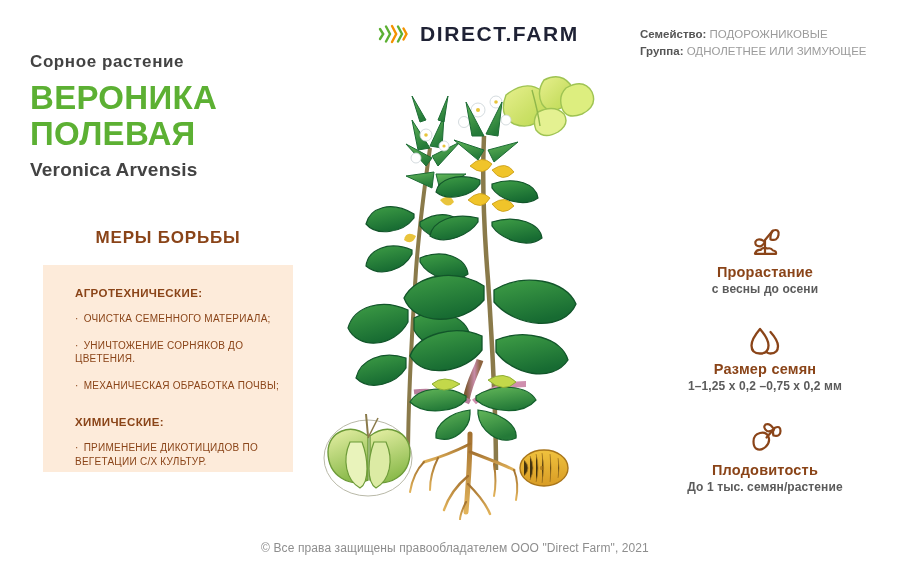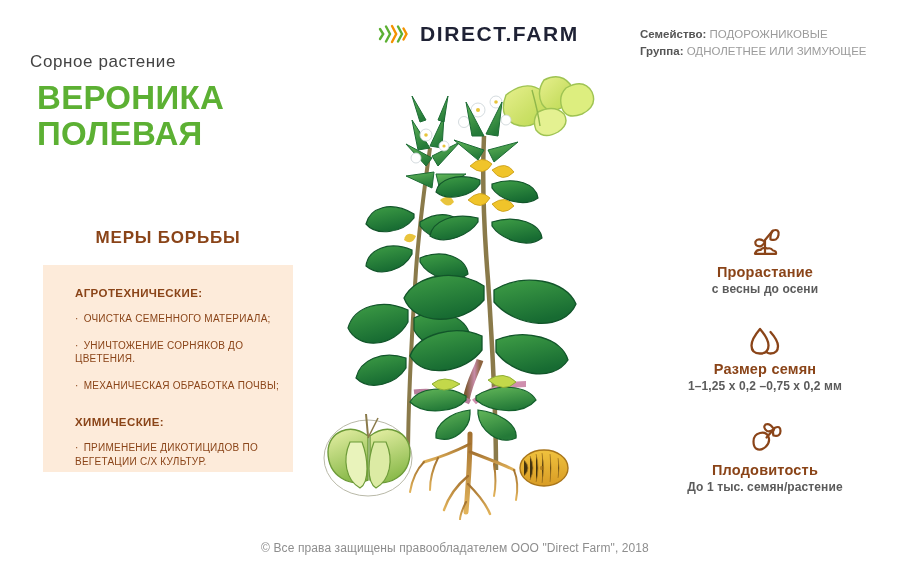--- a/index.html
+++ b/index.html
@@ -21,32 +21,32 @@
 
   
   .left-col {
     position: absolute;
     left: 30px;
     top: 52px;
     width: 300px;
   }
   .kicker {
     font-size: 17px;
-    font-weight: normal;
+    font-weight: bold;
     color: #434343;
     letter-spacing: 0.6px;
     margin: 0 0 8px 0;
   }
   .plant-name {
     font-size: 33px;
     font-weight: bold;
     color: #5CB033;
     line-height: 1.08;
     letter-spacing: 0.3px;
-    margin: 7px;
+    margin: 0;
   }
   .latin-name {
     font-size: 19px;
     font-weight: bold;
     color: #434343;
     letter-spacing: 0.2px;
     margin: 8px 0 0 0;
   }
 
   .measures-title {
@@ -204,20 +204,21 @@
     </span>
     <span class="logo-text">DIRECT.FARM</span>
   </div>
 
   <div class="left-col">
     <p class="kicker">Сорное растение</p>
     <h1 class="plant-name">
       <span>ВЕРОНИКА</span><br>
       <span>ПОЛЕВАЯ</span>
     </h1>
+    <p class="latin-name">Veronica Arvensis</p>
   </div>
 
   <div class="measures-title">МЕРЫ БОРЬБЫ</div>
 
   <div class="measures-box">
     <div class="group-heading">АГРОТЕХНИЧЕСКИЕ:</div>
     <p class="measure-item"><span class="bullet">·</span> <span>ОЧИСТКА СЕМЕННОГО МАТЕРИАЛА;</span></p>
     <p class="measure-item"><span class="bullet">·</span> <span>УНИЧТОЖЕНИЕ СОРНЯКОВ ДО ЦВЕТЕНИЯ.</span></p>
     <p class="measure-item"><span class="bullet">·</span> <span>МЕХАНИЧЕСКАЯ ОБРАБОТКА ПОЧВЫ;</span></p>
 
@@ -449,15 +450,15 @@
           <path d="M216 414 q4 14 0 28"></path>
           <path d="M222 413 q3 15 0 30"></path>
           <path d="M230 414 q2 14 0 28"></path>
           <path d="M238 418 q2 10 0 20"></path>
         </g>
         <circle cx="222" cy="428" r="2.2" fill="#a8751a" opacity="0.7"></circle>
       </g>
     </svg>
   </div>
 
-  <div class="footer">© Все права защищены правообладателем  ООО "Direct Farm", 2018</div>
+  <div class="footer">© Все права защищены правообладателем  ООО "Direct Farm", 2021</div>
 
 </div>
 
 </body></html>

